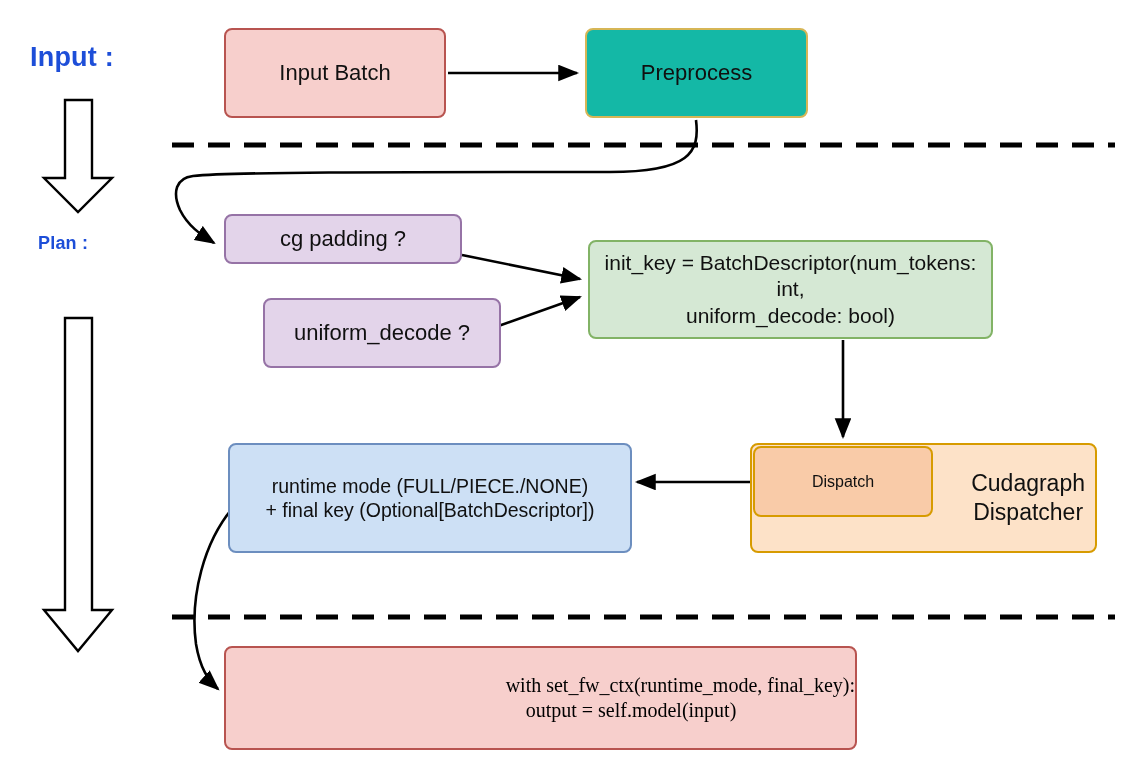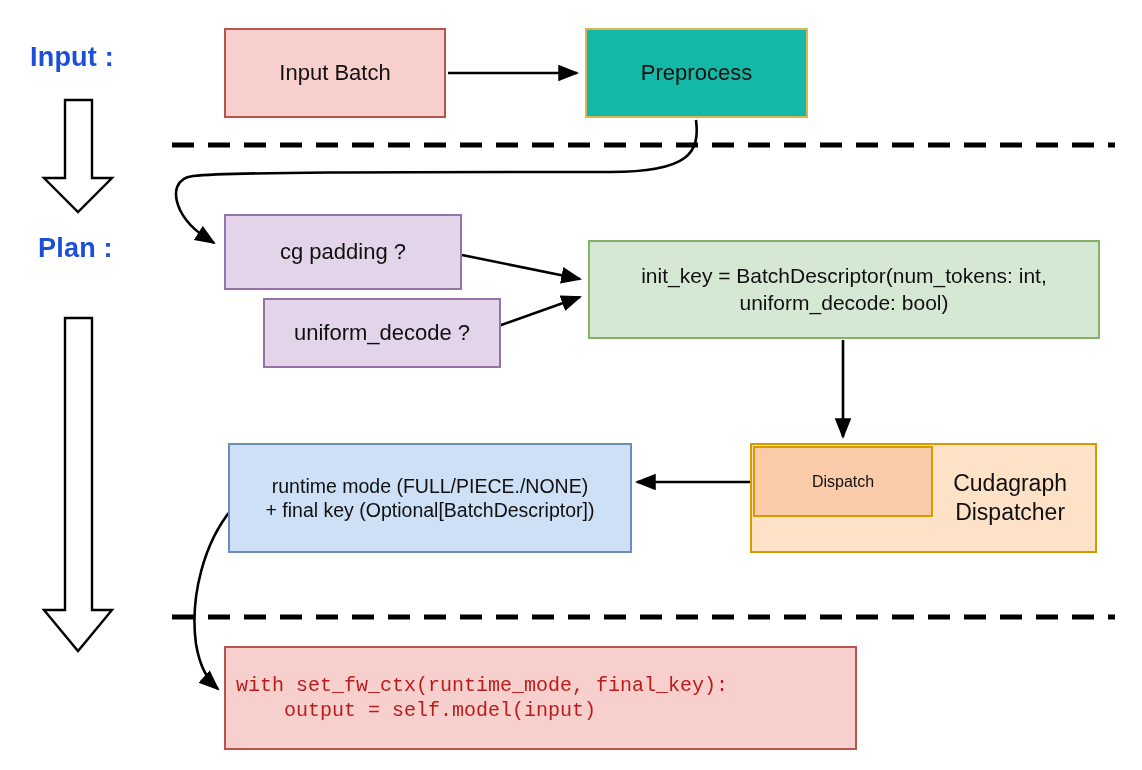--- a/index.html
+++ b/index.html
@@ -28,40 +28,40 @@
   }
   .node {
     position: absolute;
     box-sizing: border-box;
     display: flex;
     align-items: center;
     justify-content: center;
     text-align: center;
     border-style: solid;
     border-width: 2px;
-    border-radius: 0;
+    border-radius: 8px;
     line-height: 1.25;
     color: #101010;
   }
   .stage-label {
     position: absolute;
     font-weight: bold;
     color: #1d4ed8;
     white-space: nowrap;
     letter-spacing: 0.2px;
   }
   .node-text {
     display: block;
     white-space: pre-line;
   }
   .code-node {
-    justify-content: flex-start;
+    justify-content: flex-end;
     text-align: left;
-    font-family: Liberation Mono, monospace;
-    color: #b91c1c;
+    font-family: Liberation Serif, serif;
+    color: #000000;
   }
   .code-node .node-text {
     padding-left: 10px;
     white-space: pre;
   }
 </style>
 </head>
 <body>
 
 <div id="canvas">
@@ -91,52 +91,52 @@
 
     <path d="M 238 502 C 202 540, 190 600, 196 644 C 200 668, 208 680, 218 689" fill="none" stroke="#000000" stroke-width="2.6" marker-end="url(#arrowhead)"></path>
 
     <polygon points="65,100 92,100 92,178 112,178 78,212 44,178 65,178" fill="#ffffff" stroke="#000000" stroke-width="2.4" stroke-linejoin="miter"></polygon>
 
     <polygon points="65,318 92,318 92,610 112,610 78,651 44,610 65,610" fill="#ffffff" stroke="#000000" stroke-width="2.4" stroke-linejoin="miter"></polygon>
   </svg>
 
   <div class="stage-label" style="left:30px; top:42px; font-size:27px;">Input :</div>
 
-  <div class="stage-label" style="left:38px; top:233px; font-size:27px;">Plan :</div>
+  <div class="stage-label" style="left:38px; top:233px; font-size:18px;">Plan :</div>
 
 
   <div class="node" style="left:224px; top:28px; width:222px; height:90px;
               background:#F7CFCC; border-color:#B85450; font-size:22px;">
     <span class="node-text">Input Batch</span>
   </div>
 
   <div class="node" style="left:585px; top:28px; width:223px; height:90px;
               background:#14b8a6; border-color:#D6B656; font-size:22px;">
     <span class="node-text">Preprocess</span>
   </div>
 
-  <div class="node" style="left:224px; top:214px; width:238px; height:76px;
+  <div class="node" style="left:224px; top:214px; width:238px; height:50px;
               background:#E3D4EA; border-color:#9673A6; font-size:22px;">
     <span class="node-text">cg padding ?</span>
   </div>
 
   <div class="node" style="left:224px; top:298px; width:238px; height:70px;
               background:#E3D4EA; border-color:#9673A6; font-size:22px;margin-left:39px;">
     <span class="node-text">uniform_decode ?</span>
   </div>
 
-  <div class="node" style="left:588px; top:240px; width:512px; height:99px;
+  <div class="node" style="left:588px; top:240px; width:405px; height:99px;
               background:#D5E8D4; border-color:#82B366; font-size:21px;">
     <span class="node-text">init_key = BatchDescriptor(num_tokens: int,
 uniform_decode: bool)</span>
   </div>
 
   <div class="node" style="left:750px; top:443px; width:347px; height:110px;
               background:#FDE2C8; border-color:#D79B00; font-size:23px;
-              justify-content:flex-end; padding-right:28px;">
+              justify-content:flex-end; padding-right:10px;">
     <span class="node-text">Cudagraph
 Dispatcher</span>
   </div>
 
   <div class="node" style="left:753px; top:446px; width:180px; height:71px;
               background:#F9CBA8; border-color:#D79B00; font-size:16px;">
     <span class="node-text">Dispatch</span>
   </div>
 
   <div class="node" style="left:228px; top:443px; width:404px; height:110px;

